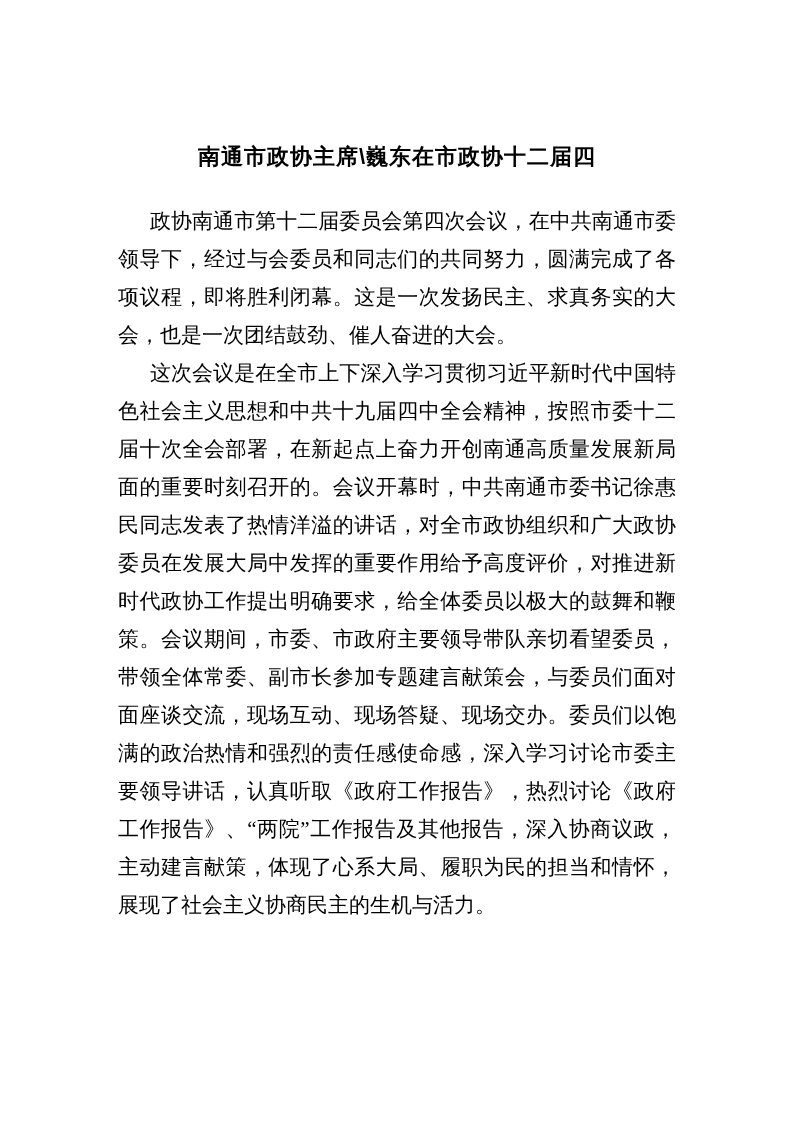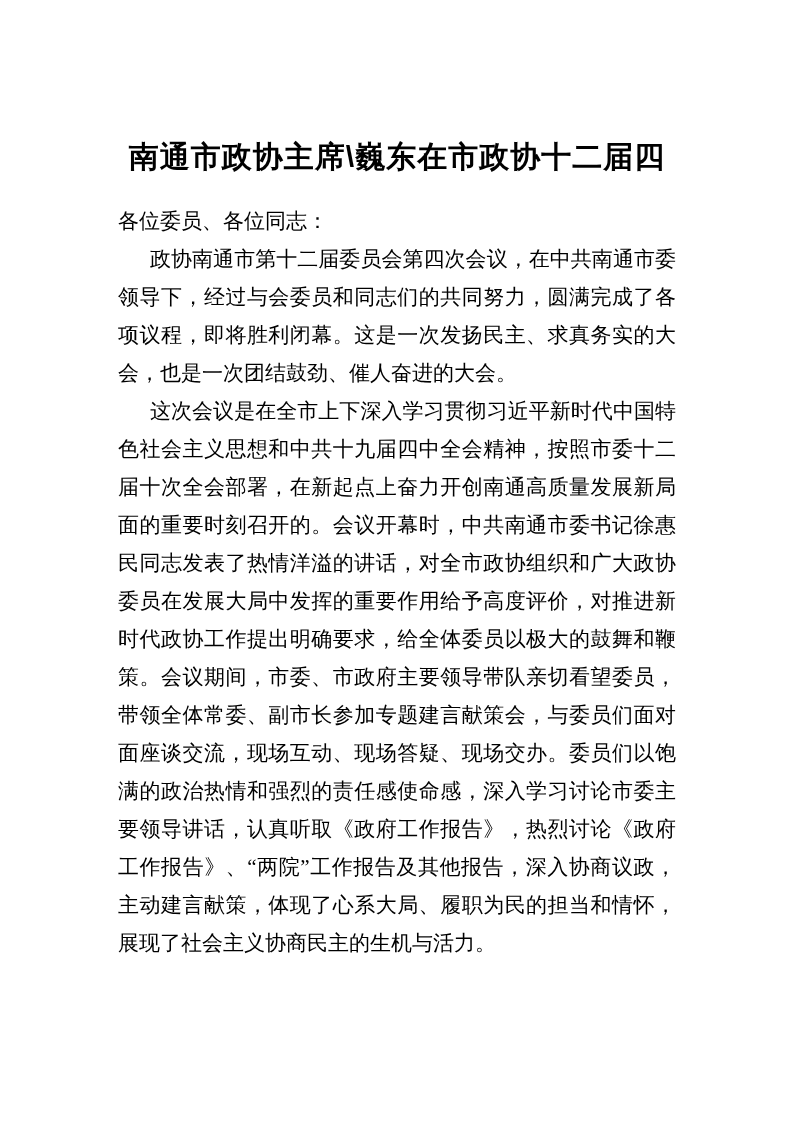--- a/index.html
+++ b/index.html
@@ -14,21 +14,21 @@
     margin: 0 auto;
     background: #ffffff;
     box-sizing: border-box;
     padding: 130px 118px 0 118px;
     color: #000000;
     overflow: hidden;
   }
   .doc-title {
     font-family: "Liberation Sans", "DejaVu Sans", sans-serif;
     font-weight: bold;
-    font-size: 30px;
+    font-size: 22px;
     line-height: 54px;
     text-align: center;
     color: #000000;
     margin: 0 0 18px 0;
   }
   .doc-title .title-line {
     display: block;
     letter-spacing: 1px;
   }
   .doc-body {
@@ -52,17 +52,16 @@
 </style>
 </head>
 <body>
 
 <div class="page">
   <h1 class="doc-title">
     <span class="title-line">南通市政协主席\巍东在市政协十二届四</span>
   </h1>
 
   <div class="doc-body">
-    <p class="salutation">各位委员、各位同志：</p>
     <p class="body-paragraph">政协南通市第十二届委员会第四次会议，在中共南通市委领导下，经过与会委员和同志们的共同努力，圆满完成了各项议程，即将胜利闭幕。这是一次发扬民主、求真务实的大会，也是一次团结鼓劲、催人奋进的大会。</p>
     <p class="body-paragraph">这次会议是在全市上下深入学习贯彻习近平新时代中国特色社会主义思想和中共十九届四中全会精神，按照市委十二届十次全会部署，在新起点上奋力开创南通高质量发展新局面的重要时刻召开的。会议开幕时，中共南通市委书记徐惠民同志发表了热情洋溢的讲话，对全市政协组织和广大政协委员在发展大局中发挥的重要作用给予高度评价，对推进新时代政协工作提出明确要求，给全体委员以极大的鼓舞和鞭策。会议期间，市委、市政府主要领导带队亲切看望委员，带领全体常委、副市长参加专题建言献策会，与委员们面对面座谈交流，现场互动、现场答疑、现场交办。委员们以饱满的政治热情和强烈的责任感使命感，深入学习讨论市委主要领导讲话，认真听取《政府工作报告》，热烈讨论《政府工作报告》、“两院”工作报告及其他报告，深入协商议政，主动建言献策，体现了心系大局、履职为民的担当和情怀， 展现了社会主义协商民主的生机与活力。</p>
   </div>
 </div>
 
 </body></html>

